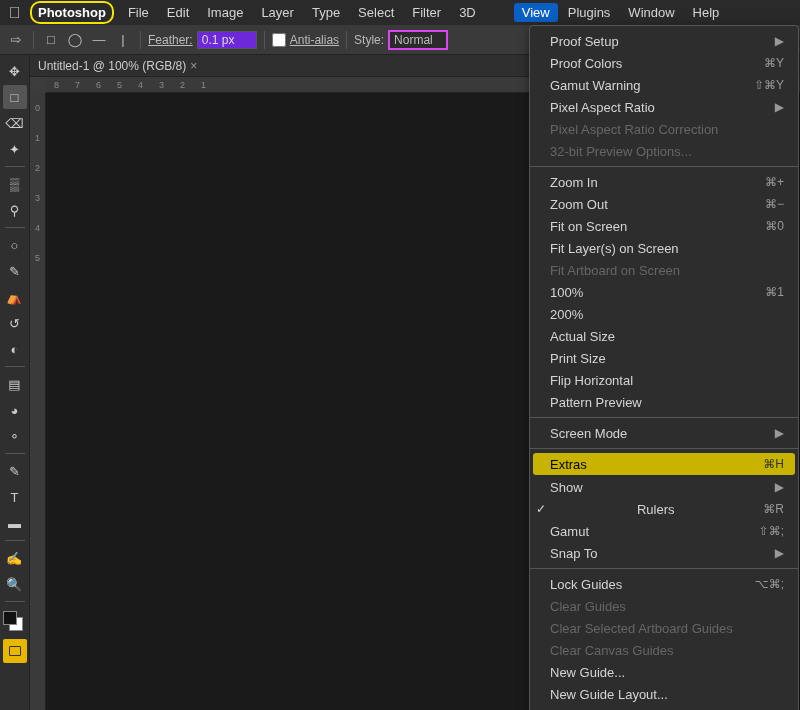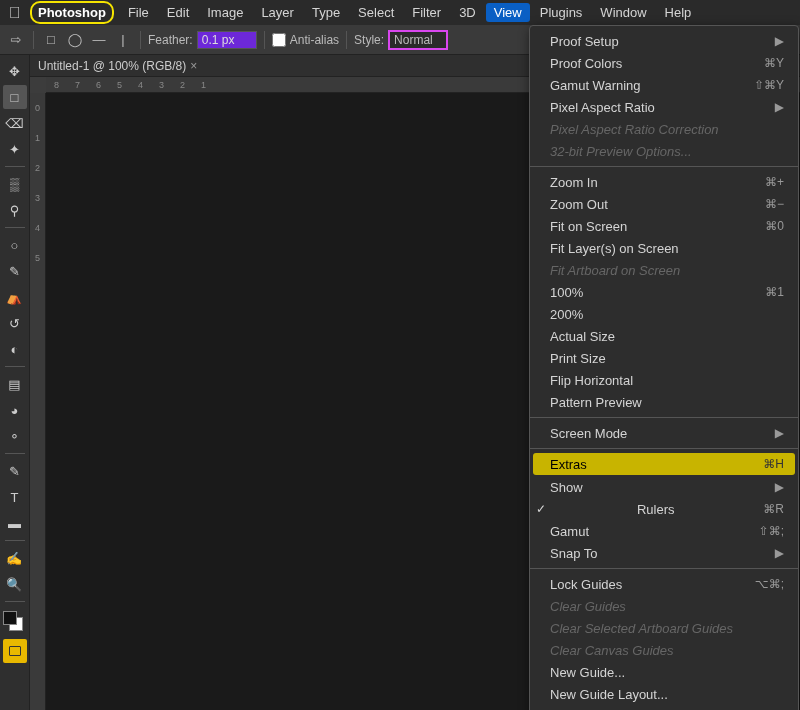--- a/index.html
+++ b/index.html
@@ -19,32 +19,32 @@
       font-weight: bold; color: #fff; font-size: 13px;
       padding: 2px 6px; border-radius: 10px;
       border: 2px solid #f5e400;
       background: transparent;
       margin-right: 4px;
     }
     .menu-item {
       padding: 2px 8px; color: #d4d4d4; font-size: 13px; cursor: pointer;
       border-radius: 3px; white-space: nowrap;
     }
-    .menu-item:hover, .menu-item.active { background: #0a5fc4; color: #fff; }
+    .menu-item:hover, .menu-item.active { background: #0a5fc4; color: #fff; margin-left: 28px; }
 
     
     #optionsbar {
       display: flex; align-items: center;
       height: 30px; background: #3a3a3a;
       padding: 0 6px; gap: 4px;
       border-bottom: 1px solid #222;
     }
     .opt-icon { width: 20px; height: 20px; display: flex; align-items: center; justify-content: center; color: #bbb; font-size: 13px; cursor: pointer; }
     .opt-sep { width: 1px; height: 18px; background: #555; margin: 0 3px; }
-    .opt-label { color: #bbb; font-size: 12px; }
+    .opt-label { color: #bbb; font-size: 12px; text-decoration: underline; }
     .opt-input { background: #6d28d9; border: 1px solid #555; color: #ddd; font-size: 12px; padding: 1px 4px; width: 60px; height: 18px; }
     .opt-checkbox { width: 14px; height: 14px; }
     .opt-style { color: #bbb; font-size: 12px; }
 
     
     #main { display: flex; height: calc(710px - 25px - 30px); }
 
     
     #lefttoolbar {
       width: 30px; background: #2f2f2f;
@@ -108,21 +108,21 @@
       padding: 4px 0;
       box-shadow: 2px 4px 12px rgba(0,0,0,0.7);
       pointer-events: all;
     }
     .dd-item {
       display: flex; align-items: center; justify-content: space-between;
       padding: 3px 14px 3px 20px;
       color: #d4d4d4; font-size: 13px; cursor: pointer;
       white-space: nowrap; min-height: 22px;
     }
-    .dd-item.disabled { color: #666; cursor: default; font-style: italic; }
+    .dd-item.disabled { color: #666; cursor: default; }
     .dd-item.highlighted {
       background: #c8b400;
       color: #000;
       border-radius: 3px;
       margin: 1px 3px;
       padding: 3px 11px 3px 17px;
     }
     .dd-item.has-check::before {
       content: "✓"; margin-left: -14px; margin-right: 2px; font-size: 12px;
     }

